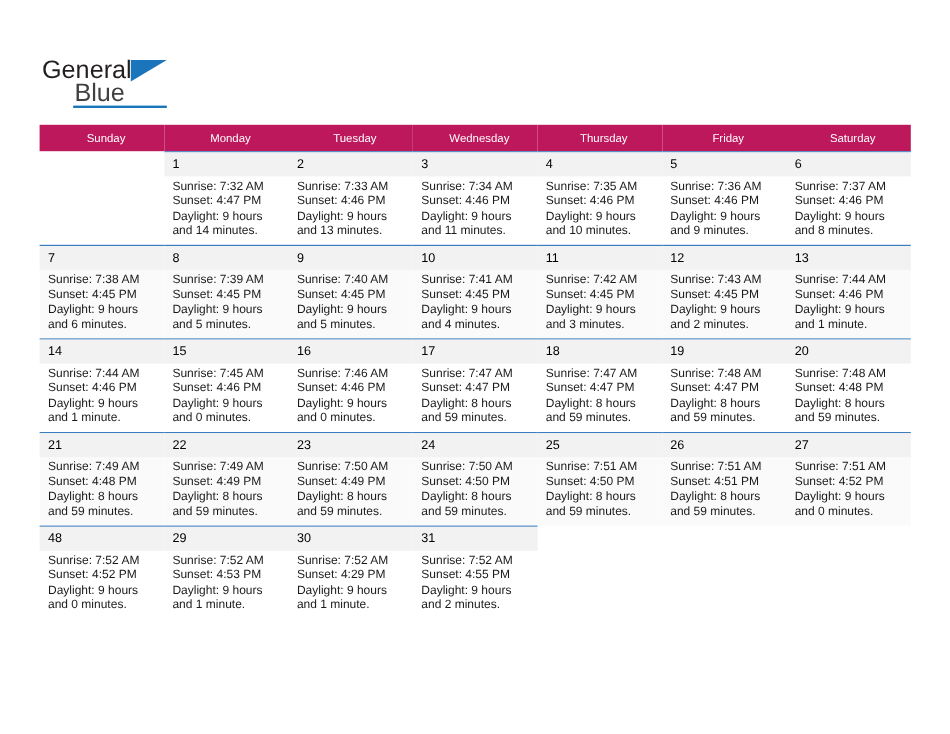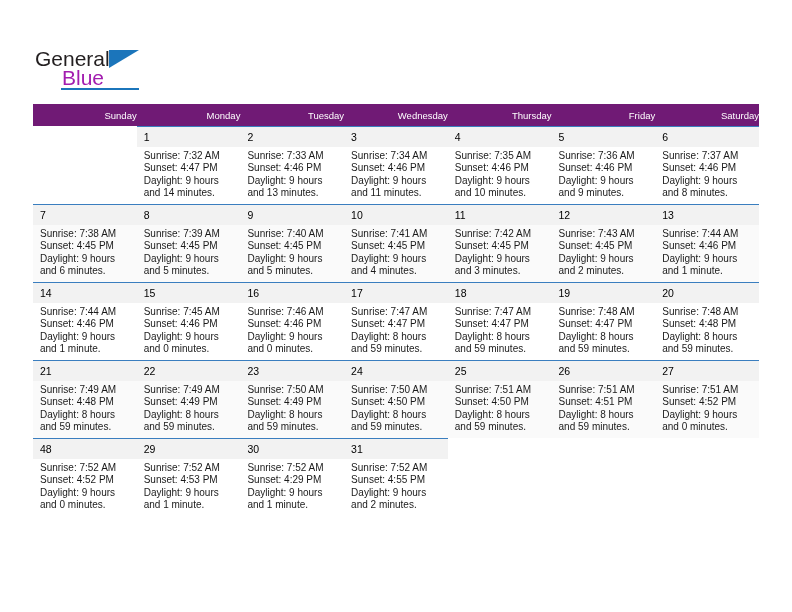--- a/index.html
+++ b/index.html
@@ -44,21 +44,21 @@
     line-height: 24px;
     color: #231f20;
     letter-spacing: 0px;
   }
   .brand-blue {
     position: absolute;
     left: 29px;
     top: 19px;
     font-size: 21px;
     line-height: 24px;
-    color: #a21caf;
+    color: #404040;
   }
   .brand-triangle {
     position: absolute;
     left: 76px;
     top: 3px;
     width: 0;
     height: 0;
     border-left: 30px solid #1b75bb;
     border-bottom: 18px solid transparent;
   }
@@ -96,25 +96,25 @@
   
   .calendar {
     position: absolute;
     left: 33px;
     top: 104px;
     width: 726px;
     border-collapse: collapse;
     table-layout: fixed;
   }
   .calendar th {
-    background: #701a75;
+    background: #be185d;
     color: #ffffff;
     font-size: 9.5px;
     font-weight: normal;
-    text-align: right;
+    text-align: center;
     padding: 5px 0 5px 7px;
     height: 12px;
     border: none;
   }
   .calendar td {
     vertical-align: top;
     height: 78px;
     padding: 0;
     border: none;
     position: relative;

